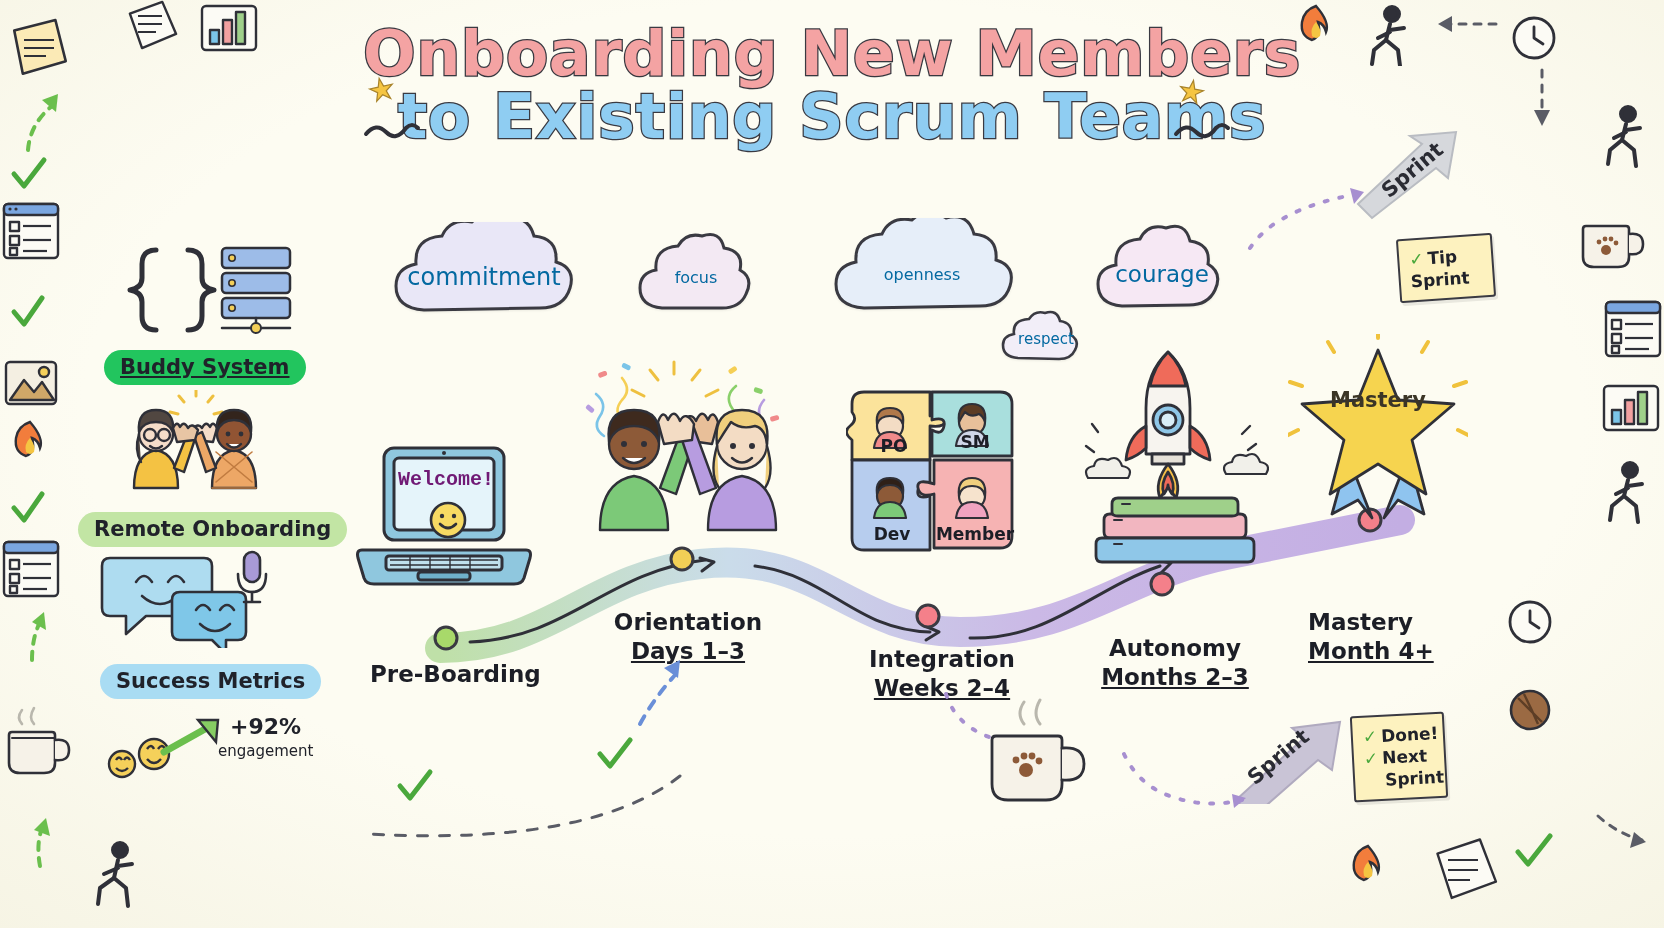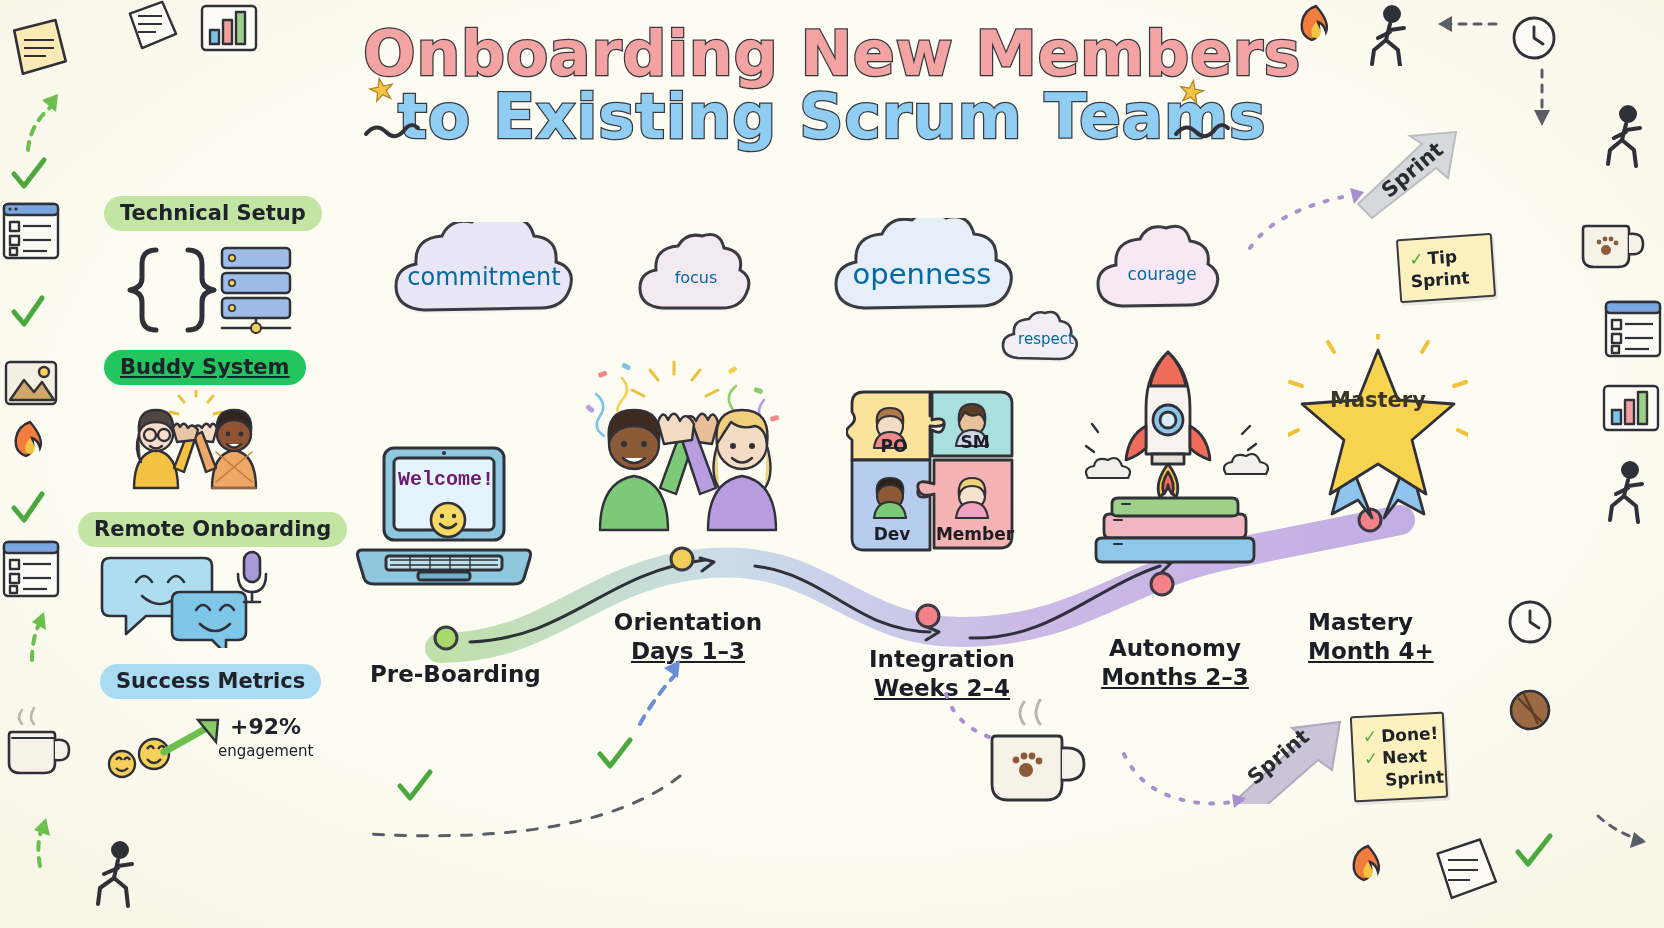--- a/index.html
+++ b/index.html
@@ -173,21 +173,20 @@
   </div>
   <div id="title-star-left" class="title-star">★</div>
   <div id="title-star-right" class="title-star">★</div>
   <svg class="abs" style="left:362px;top:116px;" width="60" height="30">
     <path d="M4 18 Q14 6 24 16 Q34 26 44 12 Q50 6 56 12" class="ink" stroke="#9fc9ee" stroke-width="4"></path>
   </svg>
   <svg class="abs" style="left:1172px;top:118px;" width="60" height="30">
     <path d="M4 16 Q14 4 24 14 Q34 24 44 10 Q50 4 56 10" class="ink" stroke="#9fc9ee" stroke-width="4"></path>
   </svg>
 
-  <div class="side-label hl-green" style="left:104px; top:196px;">Technical Setup</div>
   <div class="side-label hl-orange" style="left:104px; top:350px;">Buddy System</div>
   <div class="side-label hl-green" style="left:78px;  top:512px;">Remote Onboarding</div>
   <div class="side-label hl-blue" style="left:100px; top:664px;">Success Metrics</div>
 
   <svg class="abs" style="left:112px;top:240px;" width="180" height="95">
     <path d="M44 10 q-14 0 -14 14 v14 q0 10 -12 12 q12 2 12 12 v14 q0 14 14 14" class="ink" stroke="#76b957" stroke-width="5"></path>
     <path d="M76 10 q14 0 14 14 v14 q0 10 12 12 q-12 2 -12 12 v14 q0 14 -14 14" class="ink" stroke="#76b957" stroke-width="5"></path>
     <g>
       <rect x="110" y="8" width="68" height="20" rx="4" fill="#9dbce8" stroke="#2f3038" stroke-width="2.5"></rect>
       <rect x="110" y="33" width="68" height="20" rx="4" fill="#9dbce8" stroke="#2f3038" stroke-width="2.5"></rect>
@@ -261,28 +260,28 @@
     <span class="cloud-text">commitment</span>
   </div>
 
   <div class="cloud" style="left:628px; top:228px; width:136px; height:98px; font-size:16px;">
     <svg class="cloud-shape" viewBox="0 0 136 98" preserveAspectRatio="none">
       <path d="M34 80 q-22 -2 -22 -20 q0 -15 16 -18 q-2 -22 22 -24 q8 -14 24 -10 q18 -6 22 12 q20 3 16 22 q14 8 6 24 q-6 14 -24 14 z" fill="#f3e9f3" stroke="#3a3a42" stroke-width="3"></path>
     </svg>
     <span class="cloud-text">focus</span>
   </div>
 
-  <div class="cloud" style="left:824px; top:218px; width:196px; height:112px; font-size:29px;">
+  <div class="cloud" style="left:824px; top:218px; width:196px; height:112px; font-size:16px;">
     <svg class="cloud-shape" viewBox="0 0 196 112" preserveAspectRatio="none">
       <path d="M40 90 q-28 -2 -28 -24 q0 -18 20 -22 q-2 -26 26 -28 q8 -18 30 -14 q14 -14 34 -2 q22 -6 28 16 q24 2 22 26 q20 6 14 26 q-6 20 -30 20 z" fill="#e6eef9" stroke="#3a3a42" stroke-width="3"></path>
     </svg>
     <span class="cloud-text">openness</span>
   </div>
 
-  <div class="cloud" style="left:1086px; top:222px; width:152px; height:104px; font-size:17px;">
+  <div class="cloud" style="left:1086px; top:222px; width:152px; height:104px; font-size:23px;">
     <svg class="cloud-shape" viewBox="0 0 152 104" preserveAspectRatio="none">
       <path d="M36 84 q-24 -2 -24 -22 q0 -16 18 -19 q-2 -24 24 -26 q8 -16 26 -11 q19 -7 24 13 q21 3 18 23 q15 9 7 26 q-7 15 -26 15 z" fill="#f6e8f4" stroke="#3a3a42" stroke-width="3"></path>
     </svg>
     <span class="cloud-text">courage</span>
   </div>
 
   <div class="cloud" style="left:994px; top:310px; width:104px; height:58px; font-size:15px;">
     <svg class="cloud-shape" viewBox="0 0 104 58" preserveAspectRatio="none">
       <path d="M24 48 q-15 -1 -15 -13 q0 -9 11 -11 q-2 -14 15 -15 q6 -9 16 -6 q12 -4 15 8 q13 2 11 14 q9 6 4 15 q-4 9 -16 9 z" fill="#f2eef8" stroke="#3a3a42" stroke-width="2.6"></path>
     </svg>

